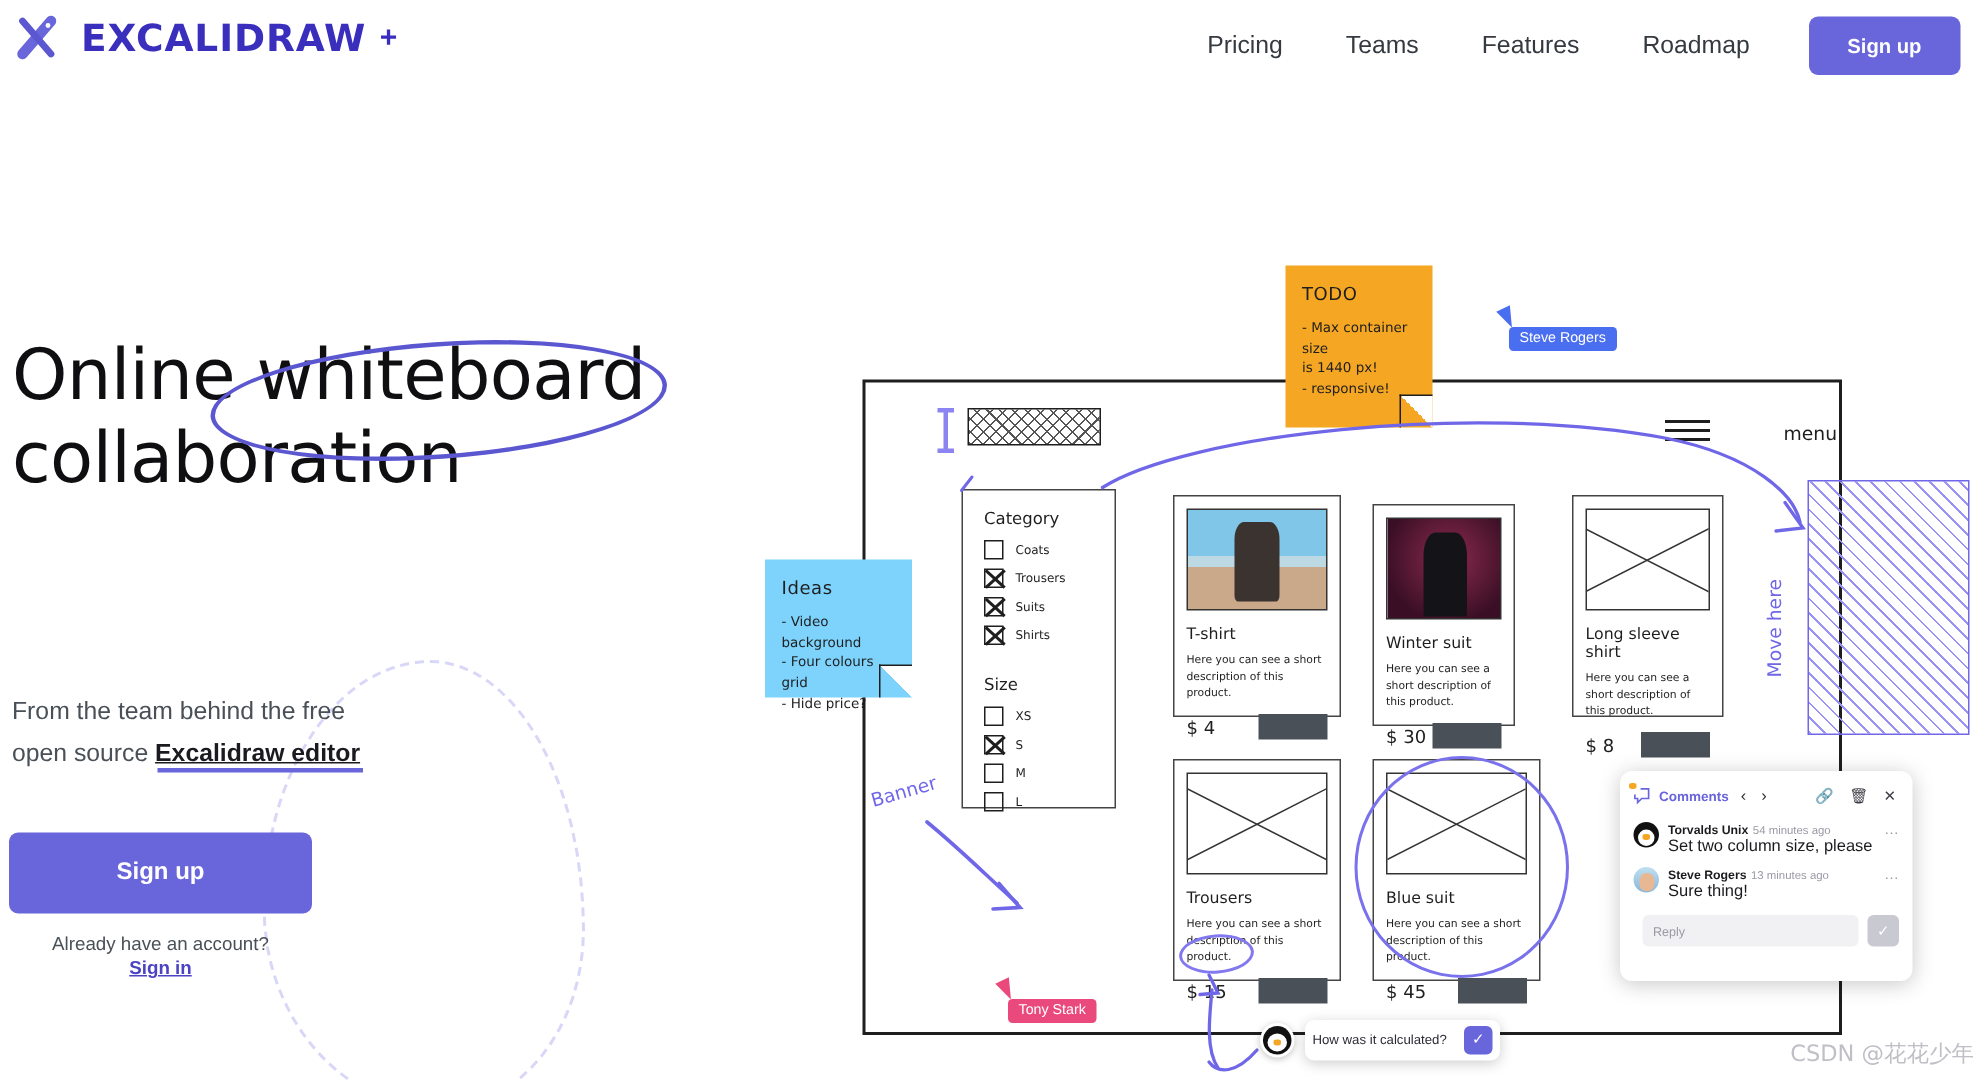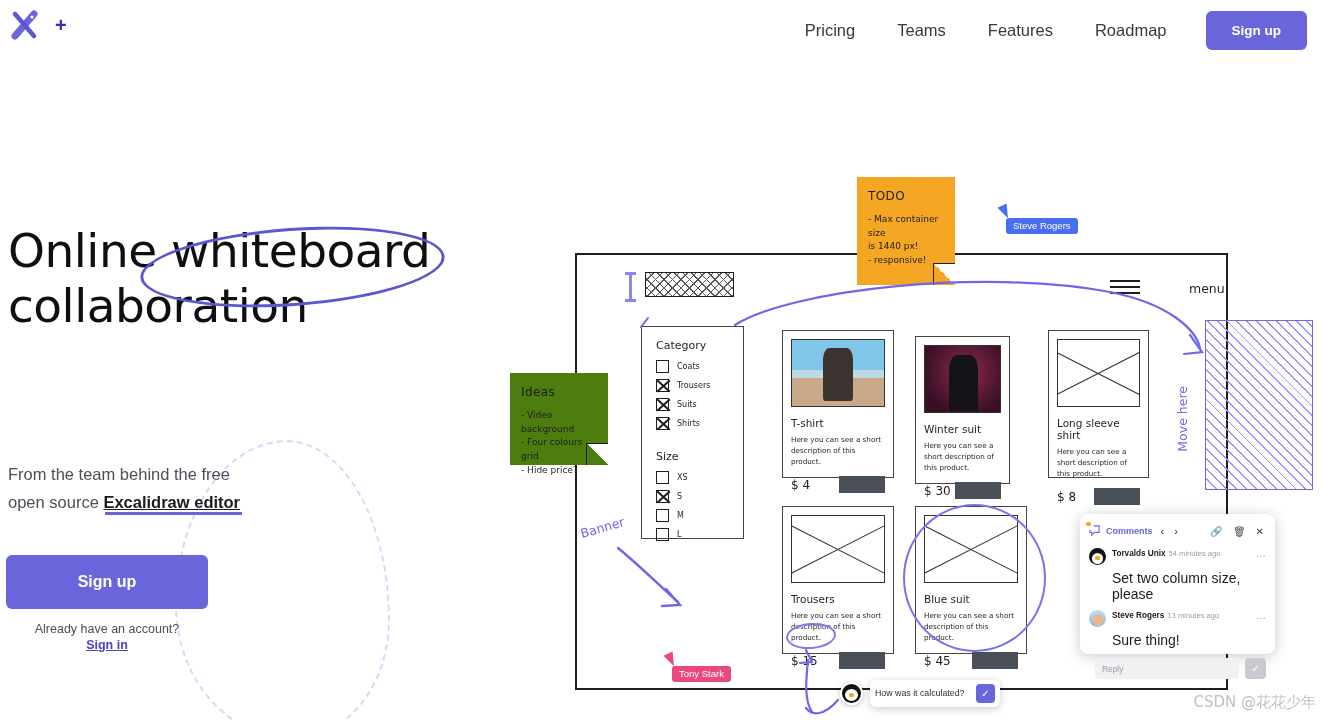--- a/index.html
+++ b/index.html
@@ -112,21 +112,21 @@
     border: 1.6px solid #6f67e8;
     background: repeating-linear-gradient(45deg, #9b93f2 0 1.3px, transparent 1.3px 7px);
   }
 
   
   .sticky { position: absolute; padding: 10px 11px; font-size: 9px; line-height: 1.55; color:#1e1e1e; }
   .sticky .title { font-size: 12px; margin-bottom: 7px; letter-spacing: .4px; }
   .sticky .fold { position:absolute; right:0; bottom:0; width:22px; height:22px;
     background: linear-gradient(225deg, #fff 0 50%, transparent 50%); border-left:1.2px solid #1e1e1e; border-top:1.2px solid #1e1e1e; }
   .sticky-todo { left: 857px; top: 177px; width: 98px; height: 108px; background:#f5a623; }
-  .sticky-ideas { left: 510px; top: 373px; width: 98px; height: 92px; background:#4d7c0f; }
+  .sticky-ideas { left: 510px; top: 373px; width: 98px; height: 92px; background:#7dd3fc; }
 
   
   .filters { position: absolute; left: 641px; top: 326px; width: 103px; height: 213px;
     border: 1.6px solid #444; background:#fff; padding: 12px 14px; }
   .filters .grp-title { font-size: 11px; margin-bottom: 8px; }
   .filters .row { display:flex; align-items:center; gap:8px; margin-bottom: 6px; }
   .cbox { width:13px; height:13px; border:1.7px solid #1e1e1e; position:relative; flex:none; }
   .cbox.on::before, .cbox.on::after {
     content:''; position:absolute; left:-2px; top:5px; width:17px; height:1.9px; background:#1e1e1e;
   }
@@ -191,21 +191,21 @@
   .cmt { display:flex; gap:6px; margin-top: 8px; }
   .cmt .av { width:17px; height:17px; border-radius:50%; flex:none; overflow:hidden; position:relative; }
   .av-penguin { background:#111; }
   .av-penguin::before { content:''; position:absolute; left:3px; top:5px; width:11px; height:11px; background:#fff; border-radius:50%; }
   .av-penguin::after  { content:''; position:absolute; left:6px; top:8px; width:5px; height:4px; background:#f5a623; border-radius:40%; }
   .av-steve { background: linear-gradient(#bfe0f2, #8ab6d8); }
   .av-steve::after { content:''; position:absolute; left:3.5px; top:4px; width:10px; height:12px; background:#e8b894; border-radius:45% 45% 40% 40%; }
   .cmt .body { flex:1; }
   .cmt .nm { font-weight:700; font-size: 8.2px; }
   .cmt .tm { color:#9a9aa6; font-size: 7.6px; margin-left: 3px; }
-  .cmt .tx { font-size: 14px; margin-top: 12px; }
+  .cmt .tx { font-size: 11px; margin-top: 0; }
   .cmt .dots { color:#9a9aa6; font-size: 10px; cursor:pointer; }
   .replyrow { display:flex; align-items:center; gap:6px; margin-top: 10px; }
   .replybox { flex:1; height: 21px; background:#f1f1f4; border-radius:4px; display:flex; align-items:center; padding: 0 7px; color:#9a9aa6; font-size: 8.4px; }
   .replysend { width:21px; height:21px; background:#c9c9d2; border-radius:4px; color:#fff; display:flex; align-items:center; justify-content:center; font-size:10px; }
 
   
   .bubble {
     position:absolute; left: 840px; top: 678px; height: 30px;
     display:flex; align-items:center; gap:7px;
   }
@@ -229,20 +229,21 @@
 
 <div class="header">
   <div class="brand">
     <span class="brand-logo">
       <svg width="38" height="38" viewBox="0 0 38 38">
         <path d="M7 30 L26 8" stroke="#6965db" stroke-width="7" stroke-linecap="round"></path>
         <path d="M7 8 L26 30" stroke="#5b57d1" stroke-width="4.5" stroke-linecap="round"></path>
         <circle cx="24" cy="11" r="1.6" fill="#fff"></circle>
       </svg>
     </span>
+    <span class="brand-text">EXCALIDRAW</span>
       <span class="brand-plus">+</span>
   </div>
 
   <nav class="nav">
     <a class="nav-link">Pricing</a>
     <a class="nav-link">Teams</a>
     <a class="nav-link">Features</a>
     <a class="nav-link">Roadmap</a>
     <button class="signup-btn">Sign up</button>
   </nav>

